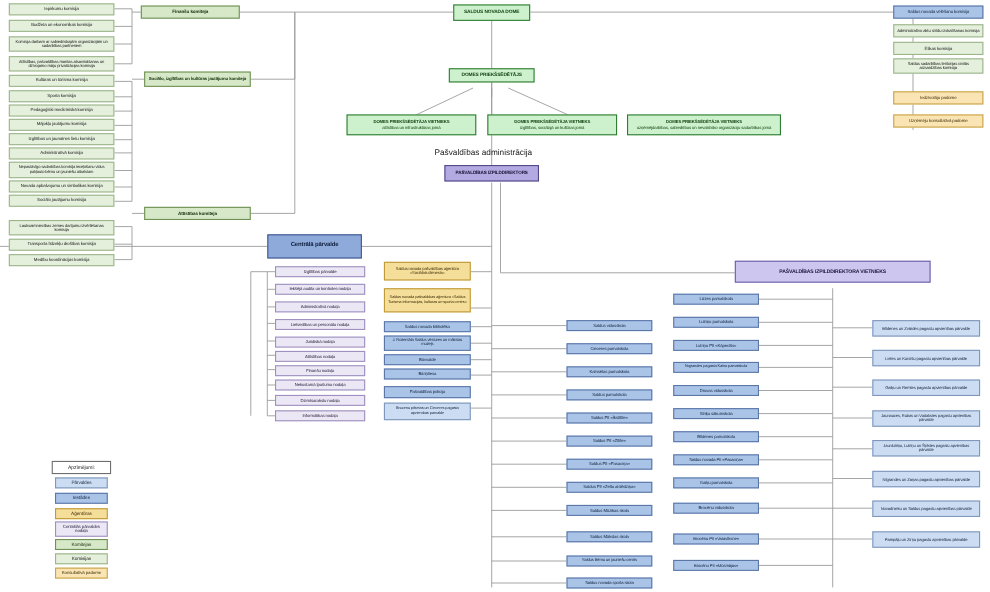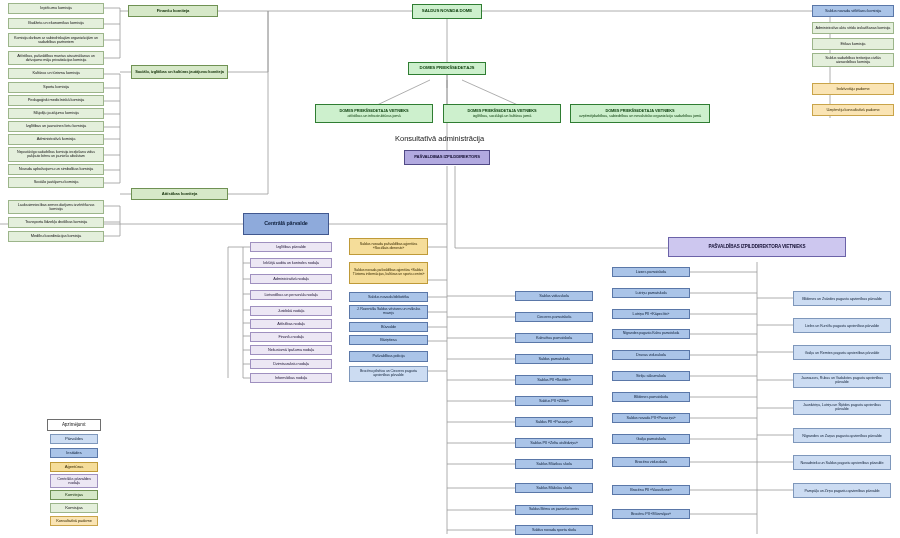--- a/index.html
+++ b/index.html
@@ -277,21 +277,21 @@
   </div>
 
   <div class="box c-konsult" style="left:812px;top:83px;width:82px;height:12px;font-size:4.0px;">
     <span>Iedzīvotāju padome</span>
   </div>
   <div class="box c-konsult" style="left:812px;top:104px;width:82px;height:12px;font-size:4.0px;">
     <span>Uzņēmēju konsultatīvā padome</span>
   </div>
 
   <div class="plain-label" style="left:395px;top:134px;font-size:7.5px;">
-    <span>Konsultatīvā administrācija</span>
+    <span>Pašvaldības administrācija</span>
   </div>
 
   <div class="box c-purple" style="left:404px;top:150px;width:86px;height:15px;font-size:4.2px;">
     <span>PAŠVALDĪBAS IZPILDDIREKTORS</span>
   </div>
 
   <div class="box c-purple2" style="left:668px;top:237px;width:178px;height:20px;font-size:4.6px;">
     <span>PAŠVALDĪBAS IZPILDDIREKTORA VIETNIEKS</span>
   </div>
 

